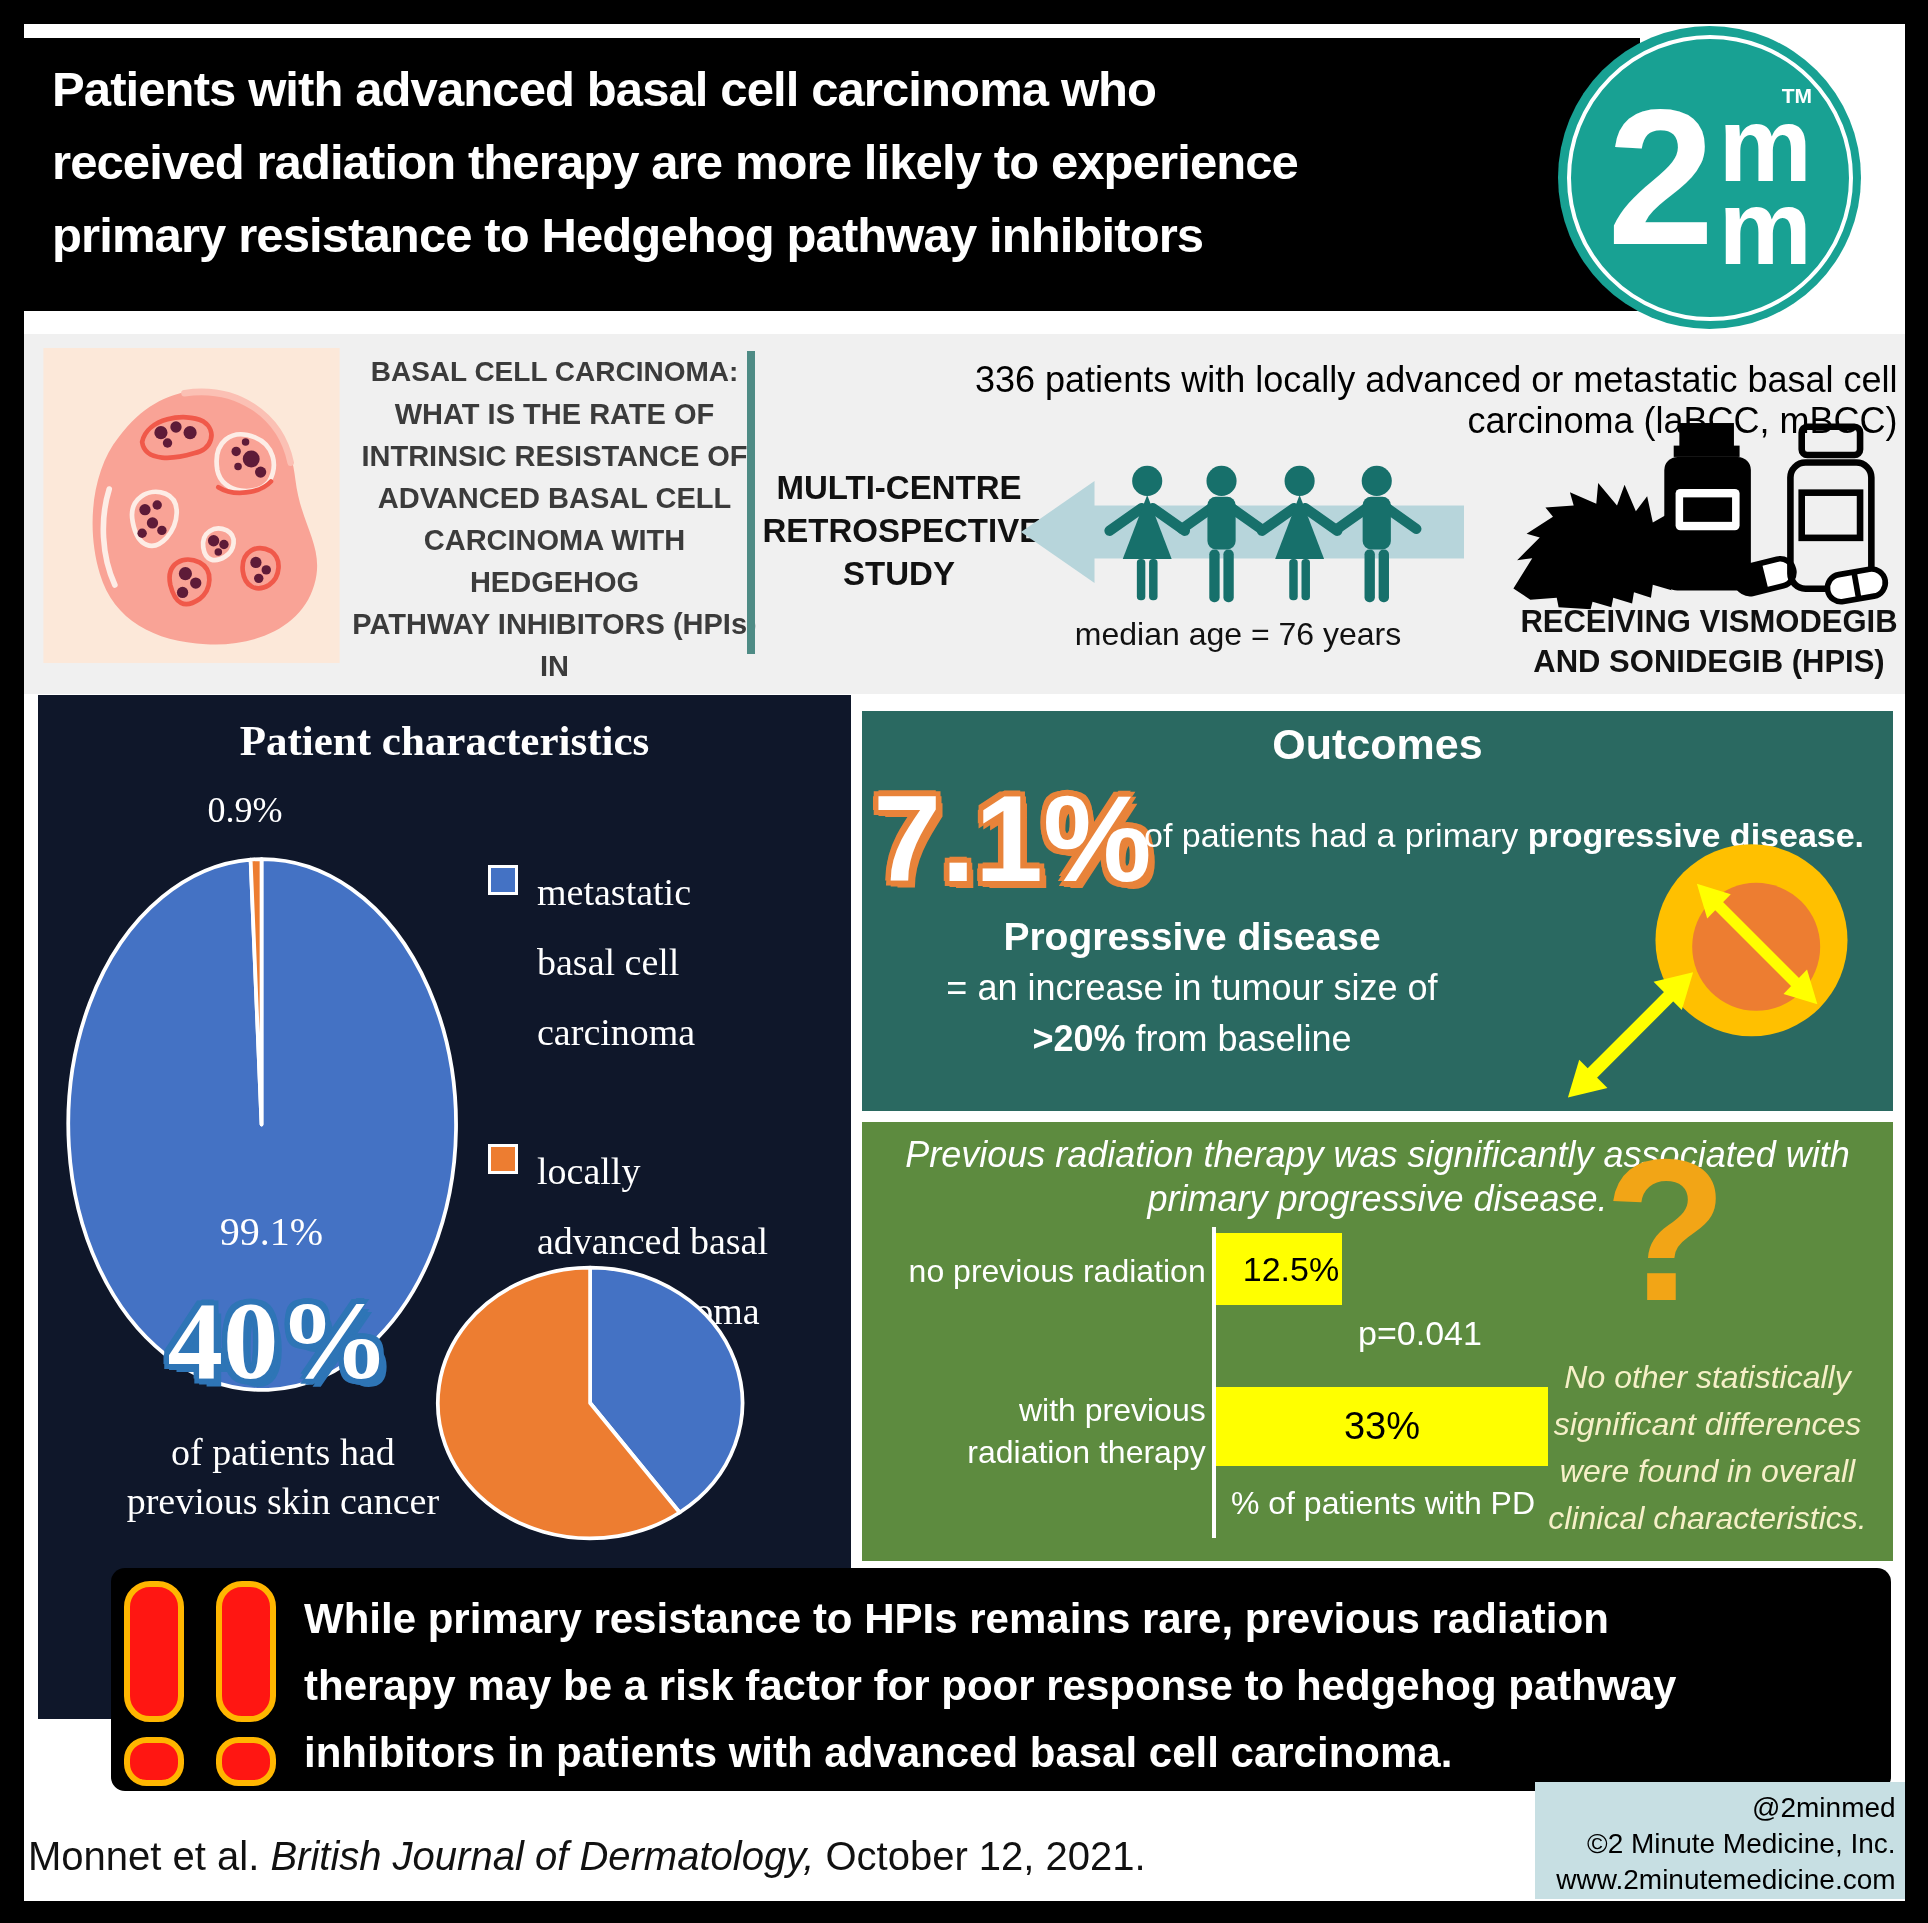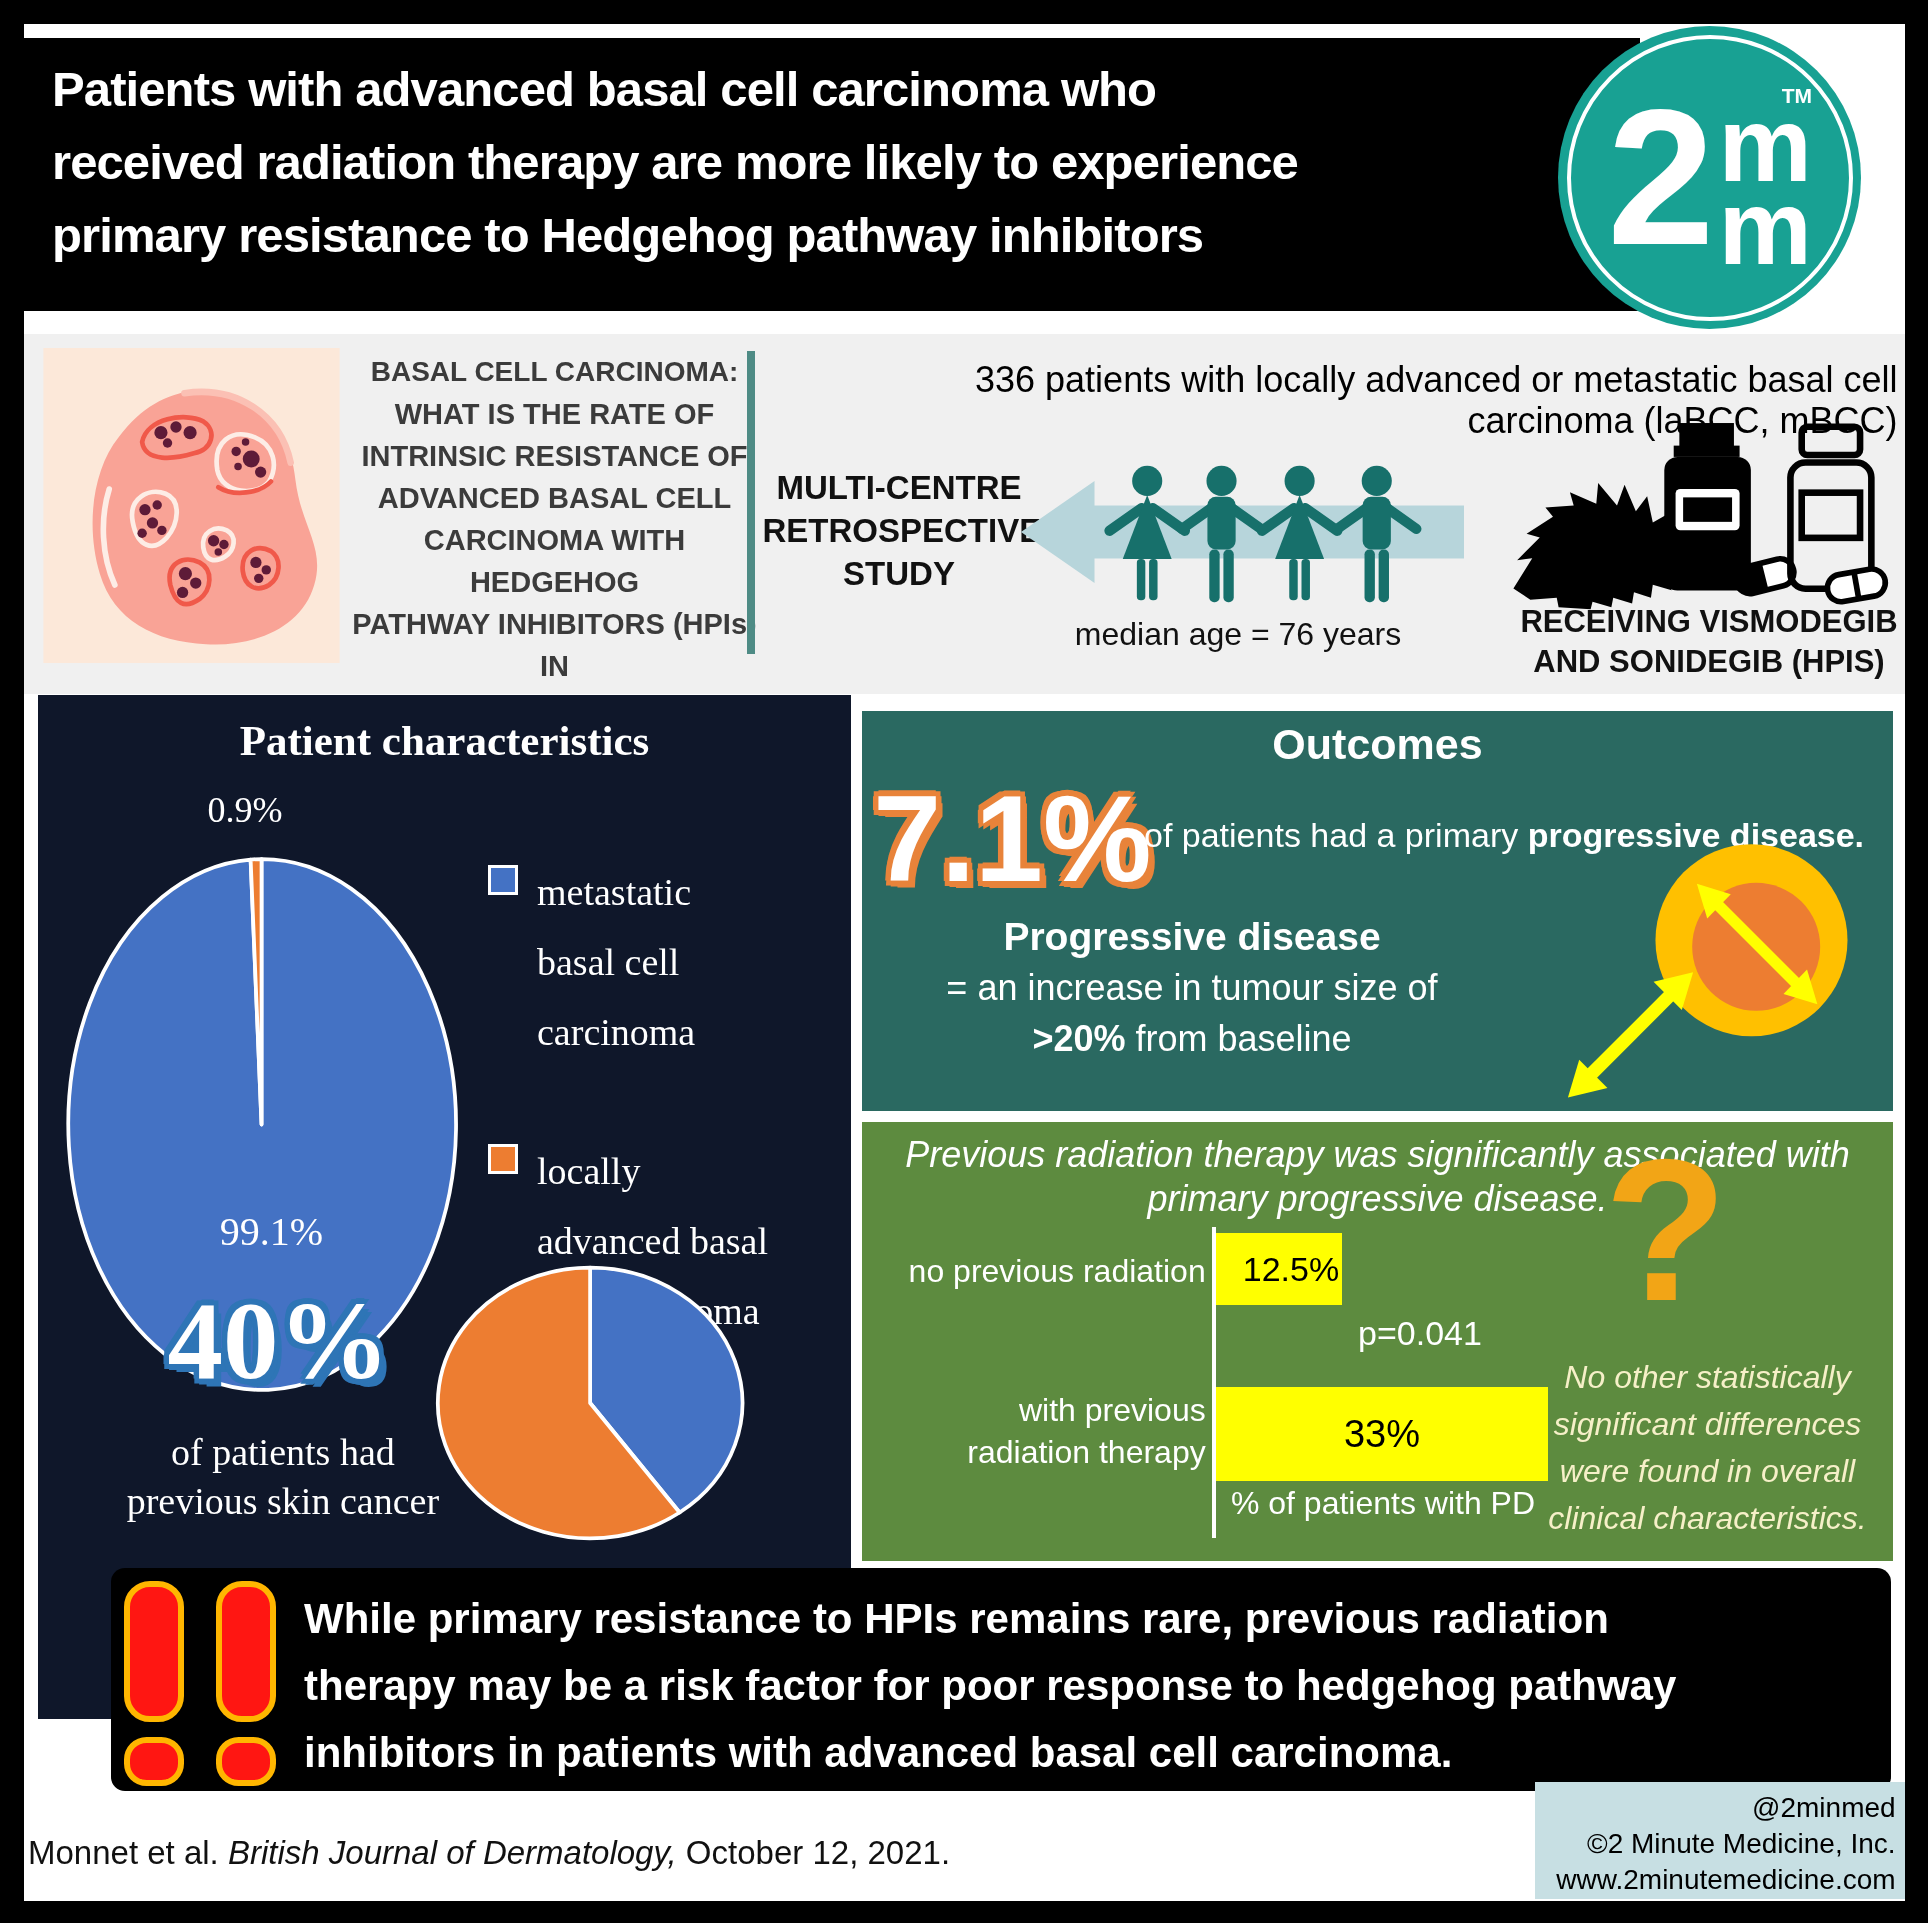--- a/index.html
+++ b/index.html
@@ -57,38 +57,38 @@
   .def-block { position:absolute; left:38px; top:200px; width:584px; text-align:center; font-size:36px; line-height:51px; }
   .def-title { font-size:39px; font-weight:bold; }
   .tumor-svg { position:absolute; left:640px; top:121px; }
 
   
   .panel-rad { left:862px; top:1122px; width:1031px; height:439px; background:#5D8B3F; color:#fff; }
   .rad-title { position:absolute; left:0; top:11.3px; width:100%; text-align:center; font-style:italic; font-size:36px; line-height:44px; }
   .rad-axis { position:absolute; left:350px; top:105px; width:3.8px; height:311px; background:#fff; }
   .bar { position:absolute; left:354px; background:#FFFF00; color:#000; display:flex; align-items:center; justify-content:center; }
   .bar-1 { top:111px; height:72px; font-size:34px;padding-left:24px; }
-  .bar-2 { top:265px; height:94px; font-size:38px; }
+  .bar-2 { top:265px; height:79px; font-size:38px; }
   .bar-label { position:absolute; left:4.7px; width:339px; text-align:right; font-size:32px; line-height:42px; }
   .bar-label-1 { top:128px; }
   .bar-label-2 { top:267px; }
   .pval { position:absolute; left:471px; top:192px; width:174px; text-align:center; font-size:34px; font-weight:normal; }
   .xlabel { position:absolute; left:356px; top:363px; width:330px; text-align:center; font-size:32px; }
   .qmark { position:absolute; left:742px; top:0; font-size:202px; line-height:217px; font-weight:bold; color:#F2A516; }
   .rad-note { position:absolute; left:664px; top:232px; width:363px; text-align:center; font-style:italic; font-size:32px; line-height:47px; color:#F6F0C8; }
 
   
   .panel-conc { left:111px; top:1568px; width:1780px; height:223px; background:#000; color:#fff;border-radius:14px; }
   .excl { position:absolute; top:13px; width:60px; }
   .excl-bar { width:60px; height:141px; background:#FF1612; border:6.6px solid #FFB600; border-radius:26px; }
   .excl-dot { width:60px; height:49px; background:#FF1612; border:6.6px solid #FFB600; border-radius:22.6px; margin-top:15px; }
   .conc-text { position:absolute; left:193px; top:17px; width:1582px; font-size:42px; font-weight:bold; line-height:67px; }
 
   
-  .citation { left:28px; top:1834px; font-size:33px; color:#111; }
+  .citation { left:28px; top:1834px; font-size:40px; color:#111; }
   .credit { left:1535px; top:1782px; width:370px; height:117px; background:#C7DFE3; color:#000; text-align:right; font-size:28px; line-height:36px; padding:7.5px 9.4px 0 0; }
 </style>
 </head>
 <body>
 
 <div class="abs page"></div>
 
 <div class="abs title-band">
   <div class="title-text">
     <div>Patients with advanced basal cell carcinoma who</div>

